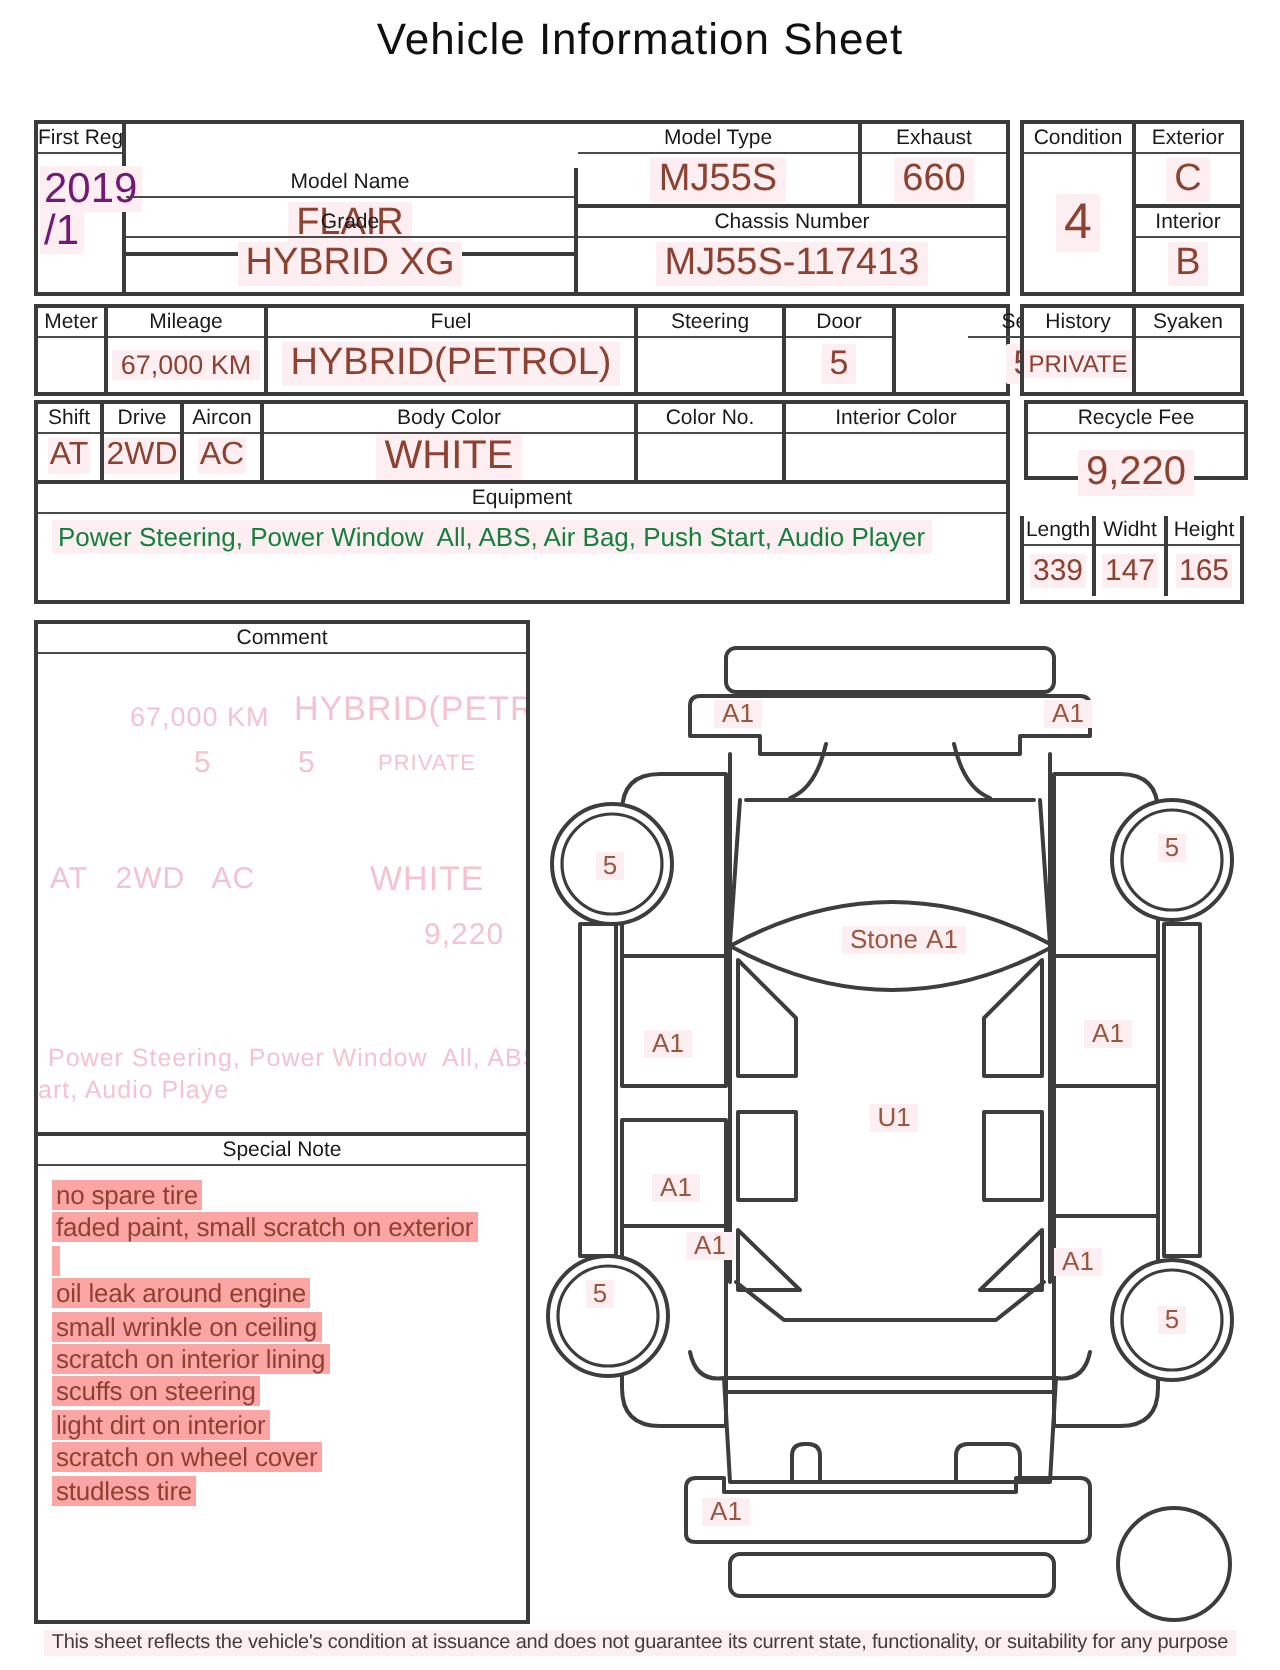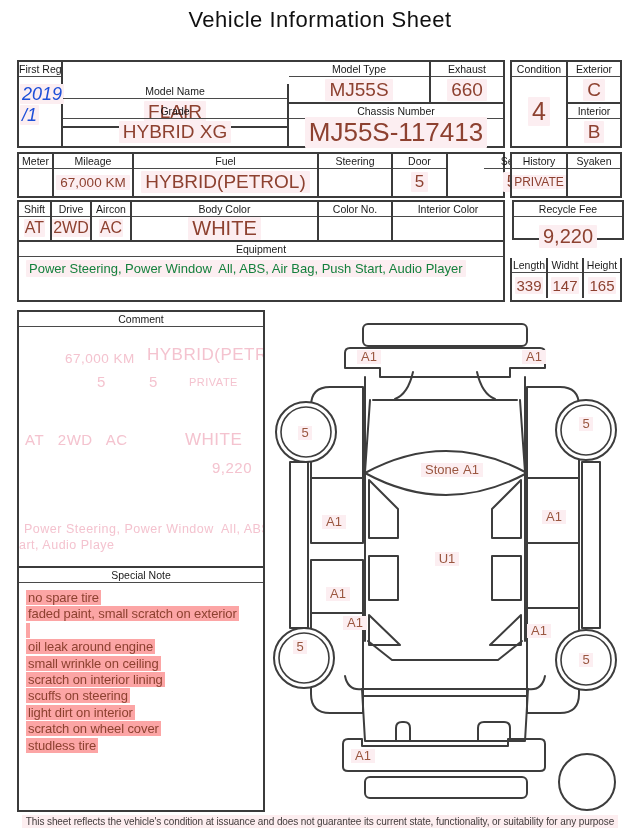--- a/index.html
+++ b/index.html
@@ -9,21 +9,21 @@
          font-size:22px;font-weight:500;color:#101010;letter-spacing:.5px;}
   .box{position:absolute;border:2px solid #3b3b3b;box-sizing:border-box;background:#fff;}
   .nt{border-top:none;}
   .cell{position:absolute;box-sizing:border-box;}
   .br{border-right:2px solid #3b3b3b;}
   .bb{border-bottom:2px solid #3b3b3b;}
   .hdr{height:15px;line-height:14px;font-size:10.5px;color:#1a1a1a;text-align:center;
        border-bottom:1px solid #4a4a4a;box-sizing:border-box;white-space:nowrap;overflow:hidden;}
   .val{display:flex;align-items:center;justify-content:center;color:#8d4130;box-sizing:border-box;}
   .hl{background:#fceef1;padding:0 4px;white-space:pre;border-radius:1px;}
-  .val2{font-size:18px;line-height:21px;padding:7px 1px 0 1px;color:#1d4ed8;font-style:italic;}
+  .val2{font-size:21px;line-height:21px;padding:7px 1px 0 1px;color:#701a75;}
   .val2 .hl{padding:0 2px;}
   .eqp{padding:4px 7px;font-size:13px;color:#15803d;text-align:left;}
   .eqp .hl{white-space:pre-wrap;padding:1px 3px;}
   .notes{padding:7px 2px 0 7px;}
   .note-line{min-height:16.4px;line-height:16.4px;font-size:13px;color:#8d4130;letter-spacing:-.1px;}
   .note-line span{background:#fca5a5;padding:0 2px;}
   .ghostwrap{position:absolute;left:0;top:15px;right:0;bottom:0;overflow:hidden;}
   .ghost{position:absolute;color:#f4c3cf;white-space:pre;letter-spacing:.5px;}
   .footer{position:absolute;top:816px;left:0;width:100%;text-align:center;
           font-size:10px;color:#413b3b;letter-spacing:-.1px;}
@@ -64,21 +64,21 @@
         </div>
     </div>
     <div class="cell br" style="left:44px;top:42px;width:226px;height:42px;">
       <div class="hdr">Grade</div>
       <div class="val" style="height:26px;font-size:19px;">
           <span class="hl">HYBRID XG</span>
         </div>
     </div>
     <div class="cell" style="left:270px;top:42px;width:214px;height:42px;">
       <div class="hdr">Chassis Number</div>
-      <div class="val" style="height:26px;font-size:26px;">
+      <div class="val" style="height:26px;font-size:19px;">
           <span class="hl">MJ55S-117413</span>
         </div>
     </div>
   </div>
 
   <div class="box" style="left:510px;top:60px;width:112px;height:88px;">
     <div class="cell br" style="left:0;top:0;width:56px;height:84px;">
       <div class="hdr">Condition</div>
       <div class="val" style="height:68px;font-size:25px;">
           <span class="hl">4</span>

